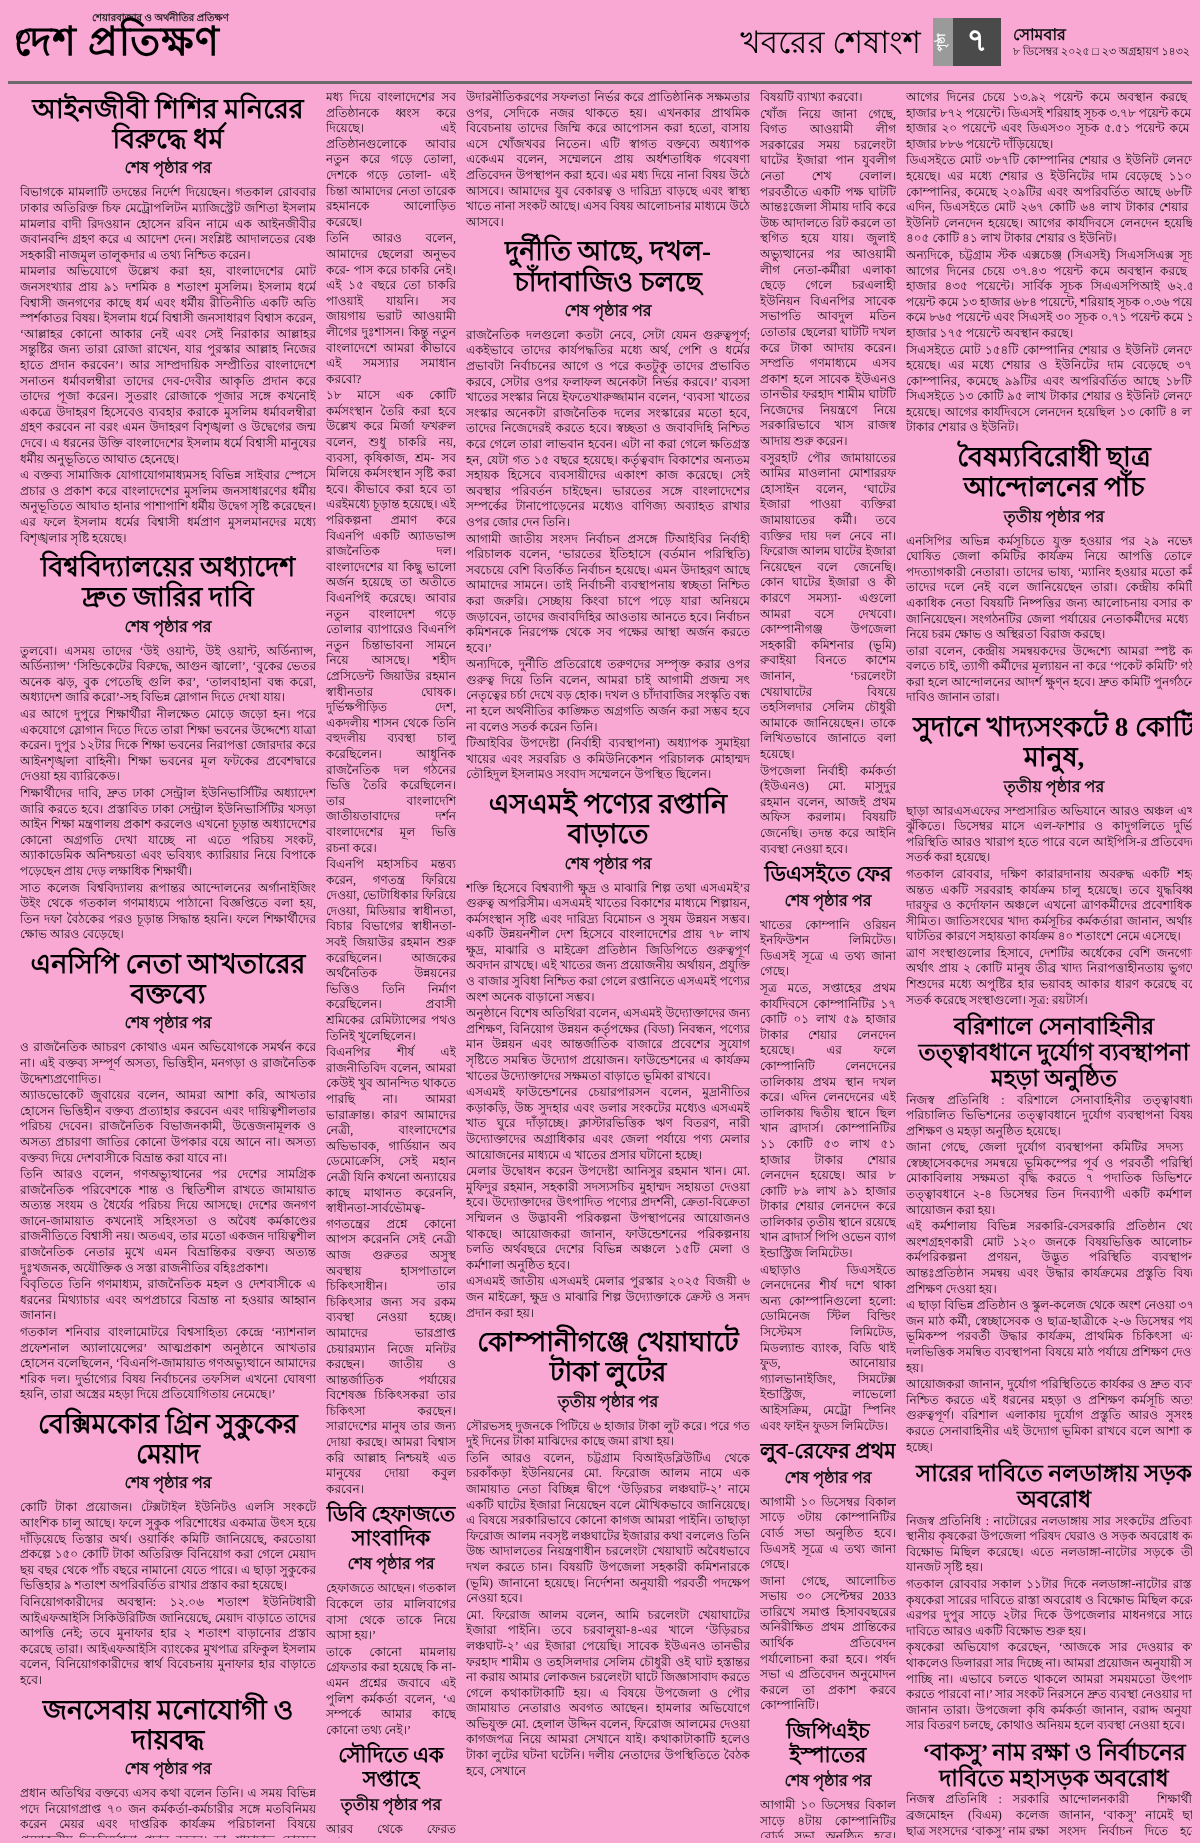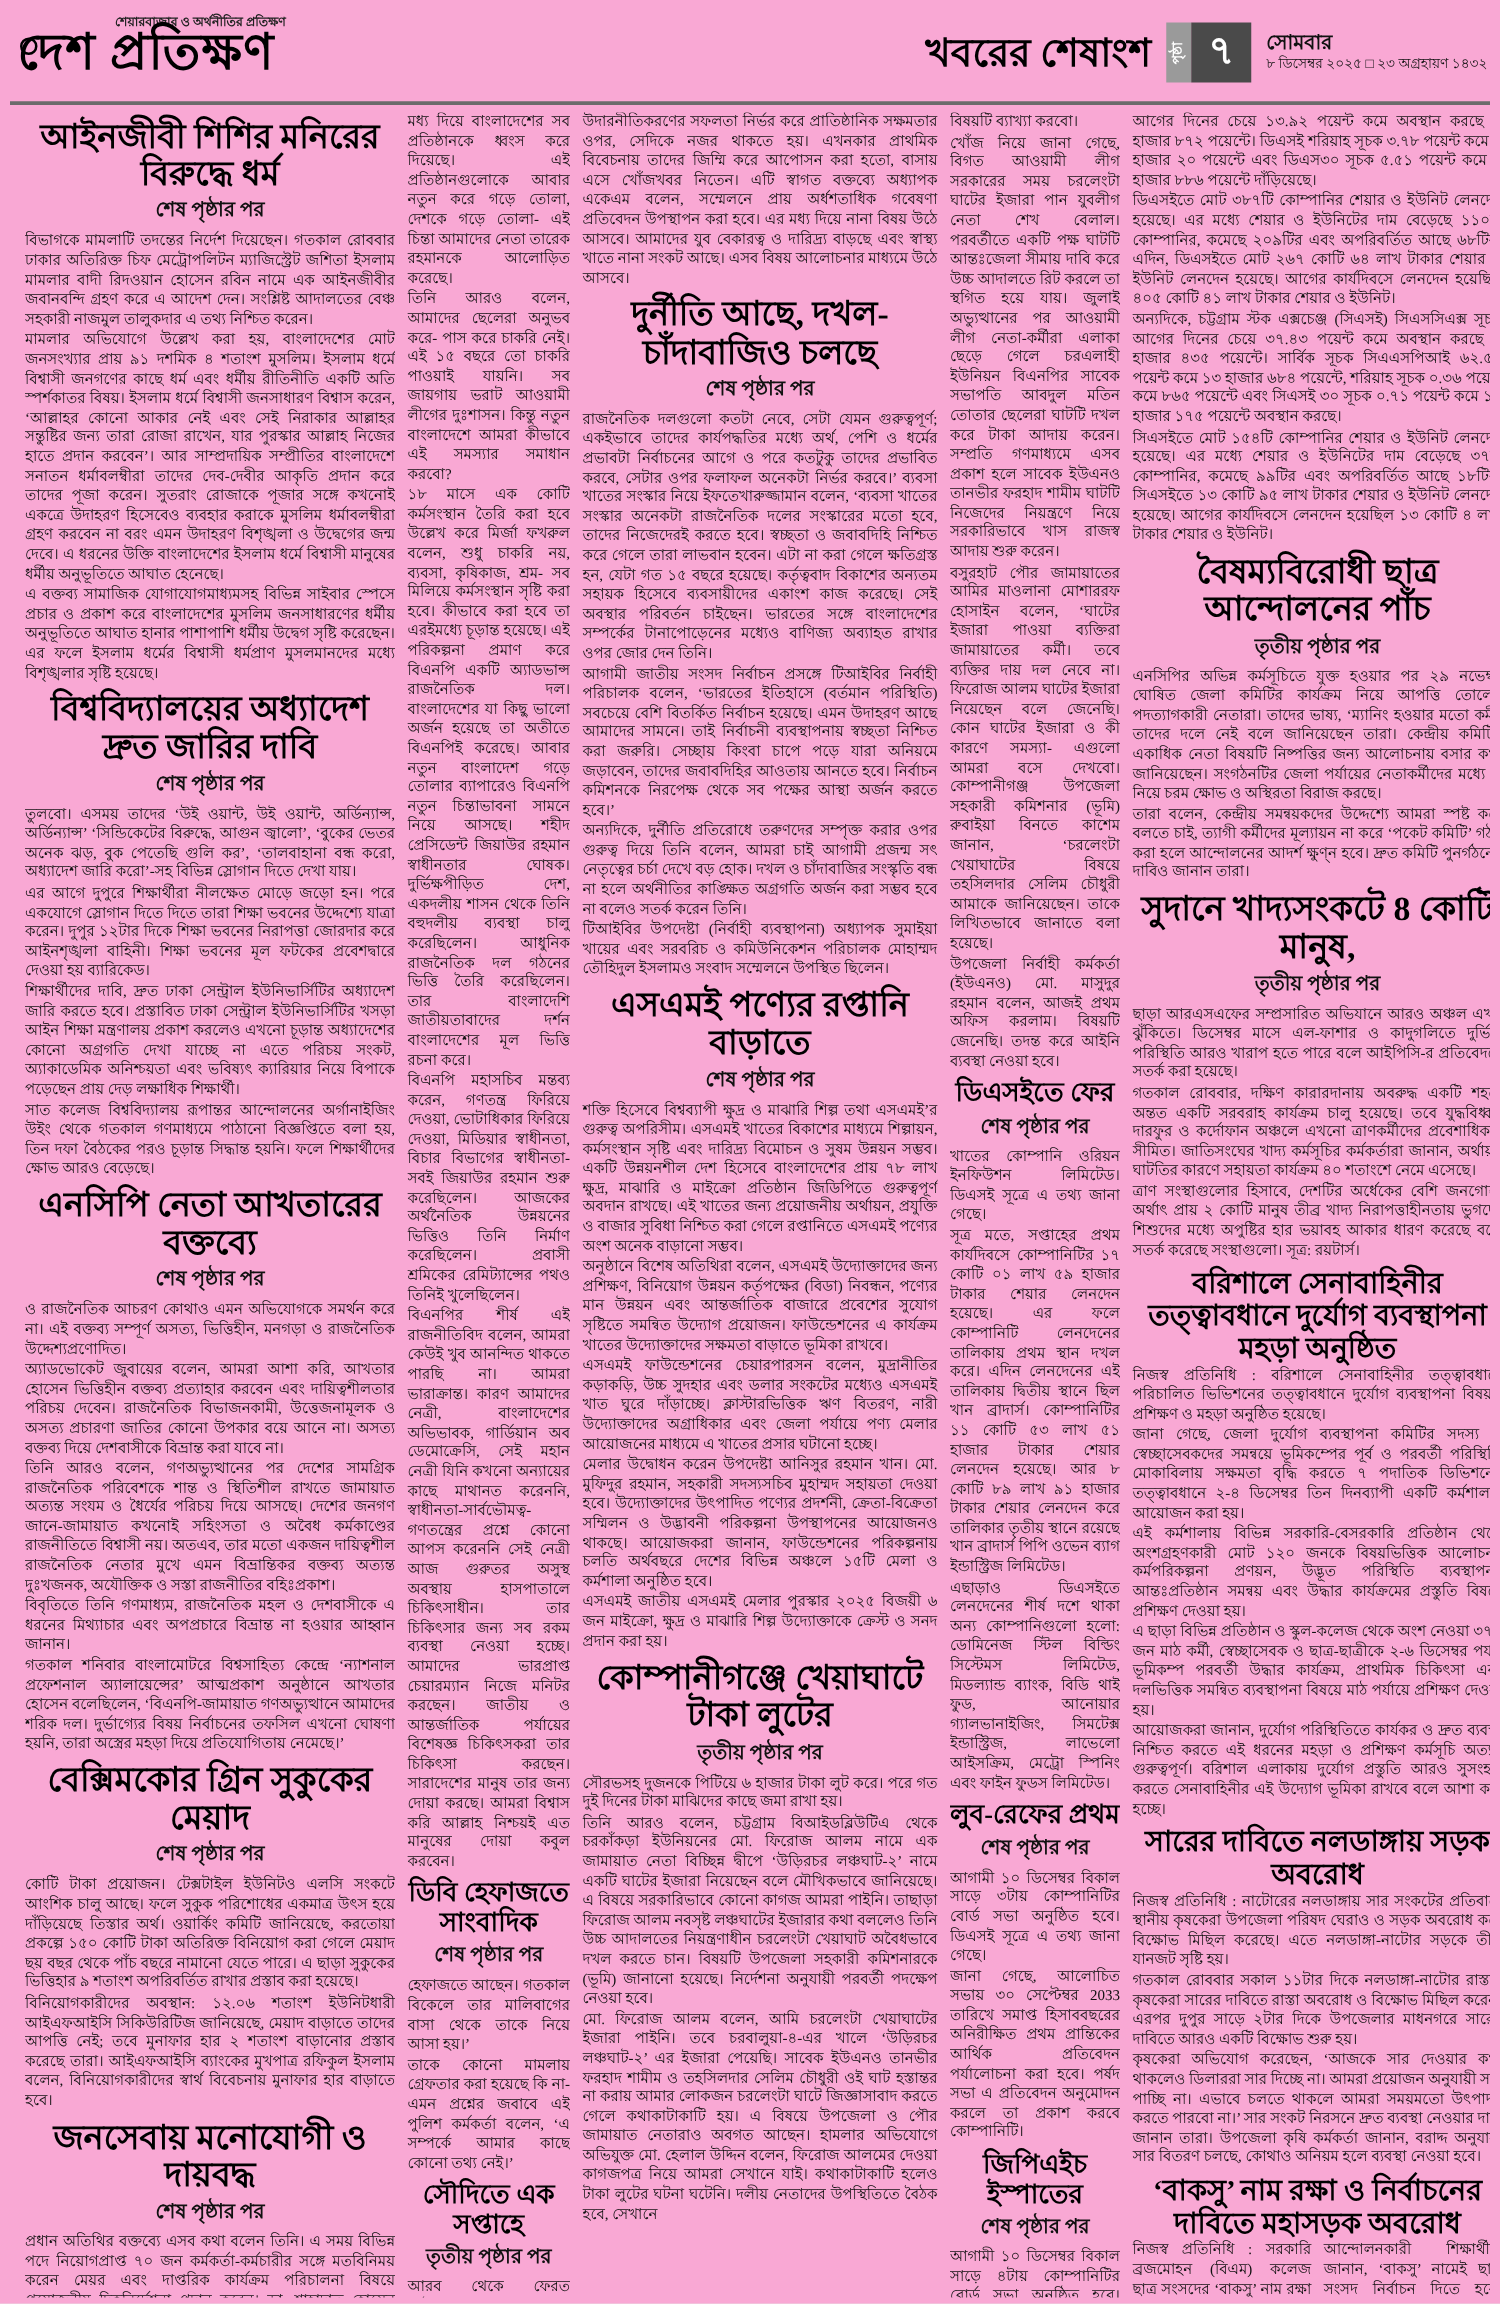--- a/index.html
+++ b/index.html
@@ -7,21 +7,21 @@
     position:relative;width:1200px;height:1843px;margin:0 auto;
     background:#f9a8d4;color:#111;overflow:hidden;
     font-family:"Liberation Serif","DejaVu Serif",serif;
   }
   
   #header{position:relative;height:84px;}
   .tagline{position:absolute;left:92px;top:10px;font-size:10px;font-weight:bold;color:#222;}
   .masthead{position:absolute;left:14px;top:22px;font-size:40px;font-weight:800;line-height:1;letter-spacing:1px;color:#000;}
   .masthead-dot{position:absolute;left:16px;top:30px;width:10px;height:10px;border:2px solid #000;border-radius:50%;}
   .header-right{position:absolute;right:10px;top:18px;display:flex;align-items:center;gap:12px;}
-  .section-title{font-size:31px;font-weight:700;color:#000;line-height:1;}
+  .section-title{font-size:31px;font-weight:400;color:#000;line-height:1;}
   .page-box-wrap{display:flex;align-items:stretch;height:48px;}
   .page-word-box{background:#9a9a9a;color:#fff;width:20px;display:flex;align-items:center;justify-content:center;}
   .page-word-box span{transform:rotate(-90deg);font-size:11px;font-weight:bold;white-space:nowrap;}
   .page-num-box{background:#4a4a4a;color:#fff;width:48px;display:flex;align-items:center;justify-content:center;font-size:32px;font-weight:800;}
   .date-stack{line-height:1.25;}
   .date-day{font-size:16px;font-weight:800;}
   .date-line{font-size:11px;}
   .header-rule{position:absolute;left:8px;right:8px;bottom:0;height:3px;background:#6b6b6b;}
   
   #content{display:flex;gap:10px;margin:6px 8px 0 20px;height:1748px;overflow:hidden;}

